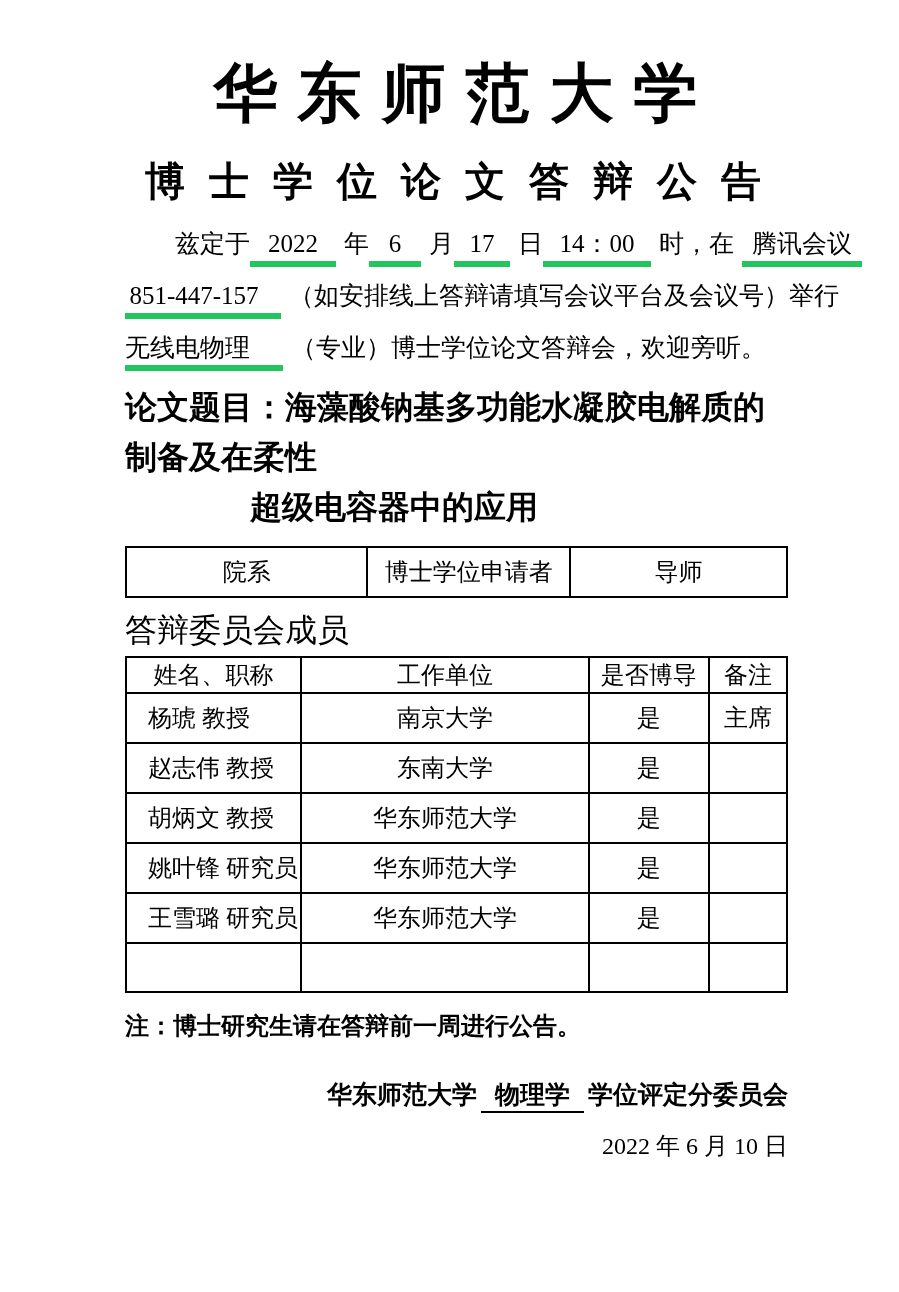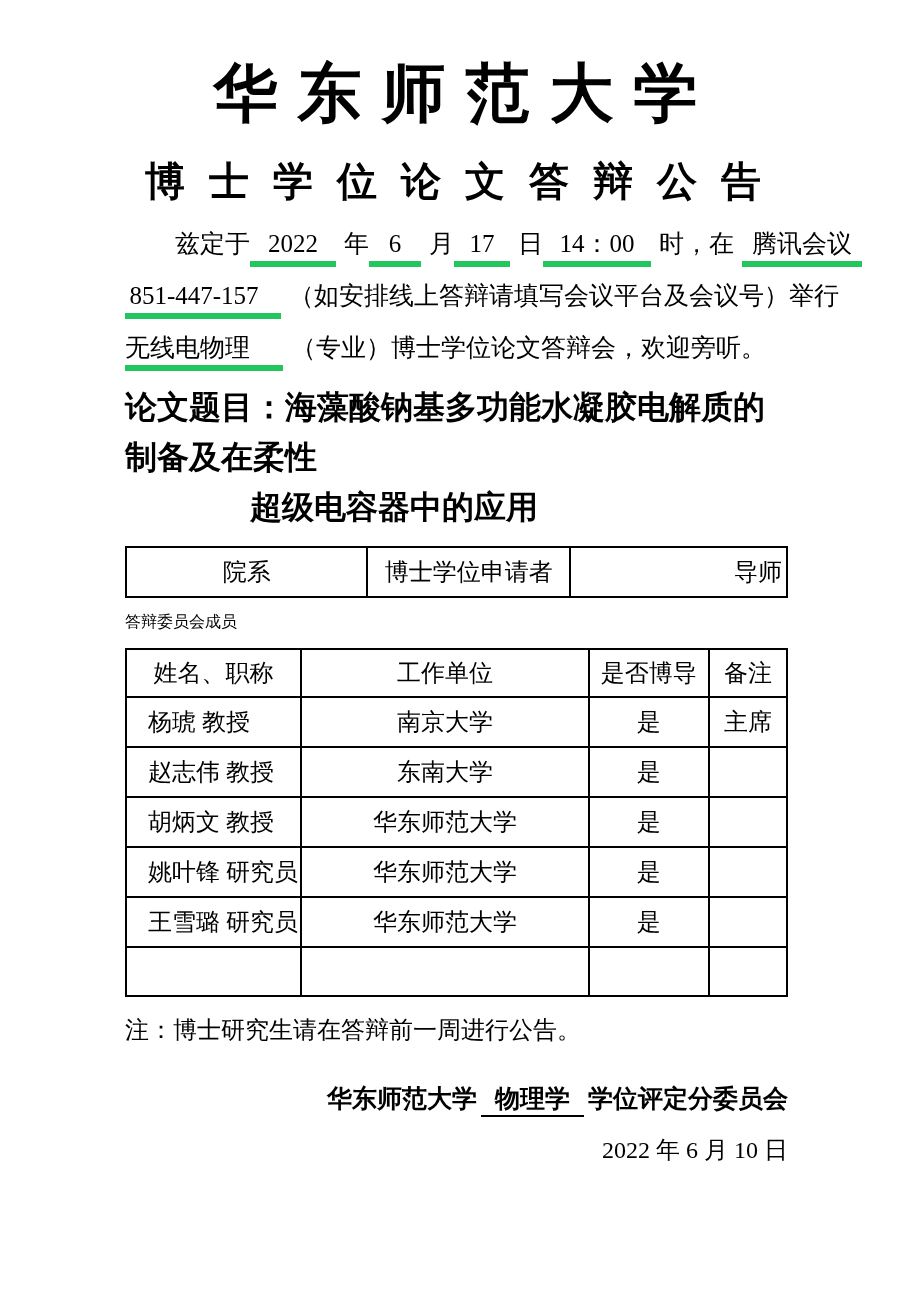--- a/index.html
+++ b/index.html
@@ -75,39 +75,39 @@
     vertical-align: middle;
     font-weight: normal;
     padding: 0 4px;
     overflow: hidden;
     white-space: nowrap;
   }
   .info-table { margin-top: 14px; }
   .info-table tr { height: 50px; }
   .info-table .c1 { width: 36.5%; }
   .info-table .c2 { width: 30.7%; }
-  .info-table .c3 { width: 32.8%; text-align: right; }
+  .info-table .c3 { width: 32.8%; }
   .committee-label {
-    margin-top: 8px;
-    font-size: 16px;
+    margin-top: 16px;
+    font-size: 32px;
     line-height: 32px;
   }
   .committee-table { margin-top: 10px; }
   .committee-table tr { height: 50px; }
-  .committee-table tr.hdr { height: 48px; }
+  .committee-table tr.hdr { height: 36px; }
   .committee-table tr.empty-row { height: 49px; }
   .committee-table .c1 { width: 26.5%; text-align: left; padding-left: 21px; }
   .committee-table .c2 { width: 43.5%; }
   .committee-table .c3 { width: 18.2%; }
   .committee-table .c4 { width: 11.8%; }
   .committee-table tr.hdr .c1 { text-align: center; padding-left: 4px; }
   
   .note {
     margin-top: 16px;
-    font-weight: normal;
+    font-weight: bold;
     font-size: 24px;
     line-height: 34px;
   }
   .sig-block { margin-top: 26px; text-align: right; }
   .sig-line1 {
     font-weight: bold;
     font-size: 25px;
     line-height: 52px;
     white-space: nowrap;
   }

